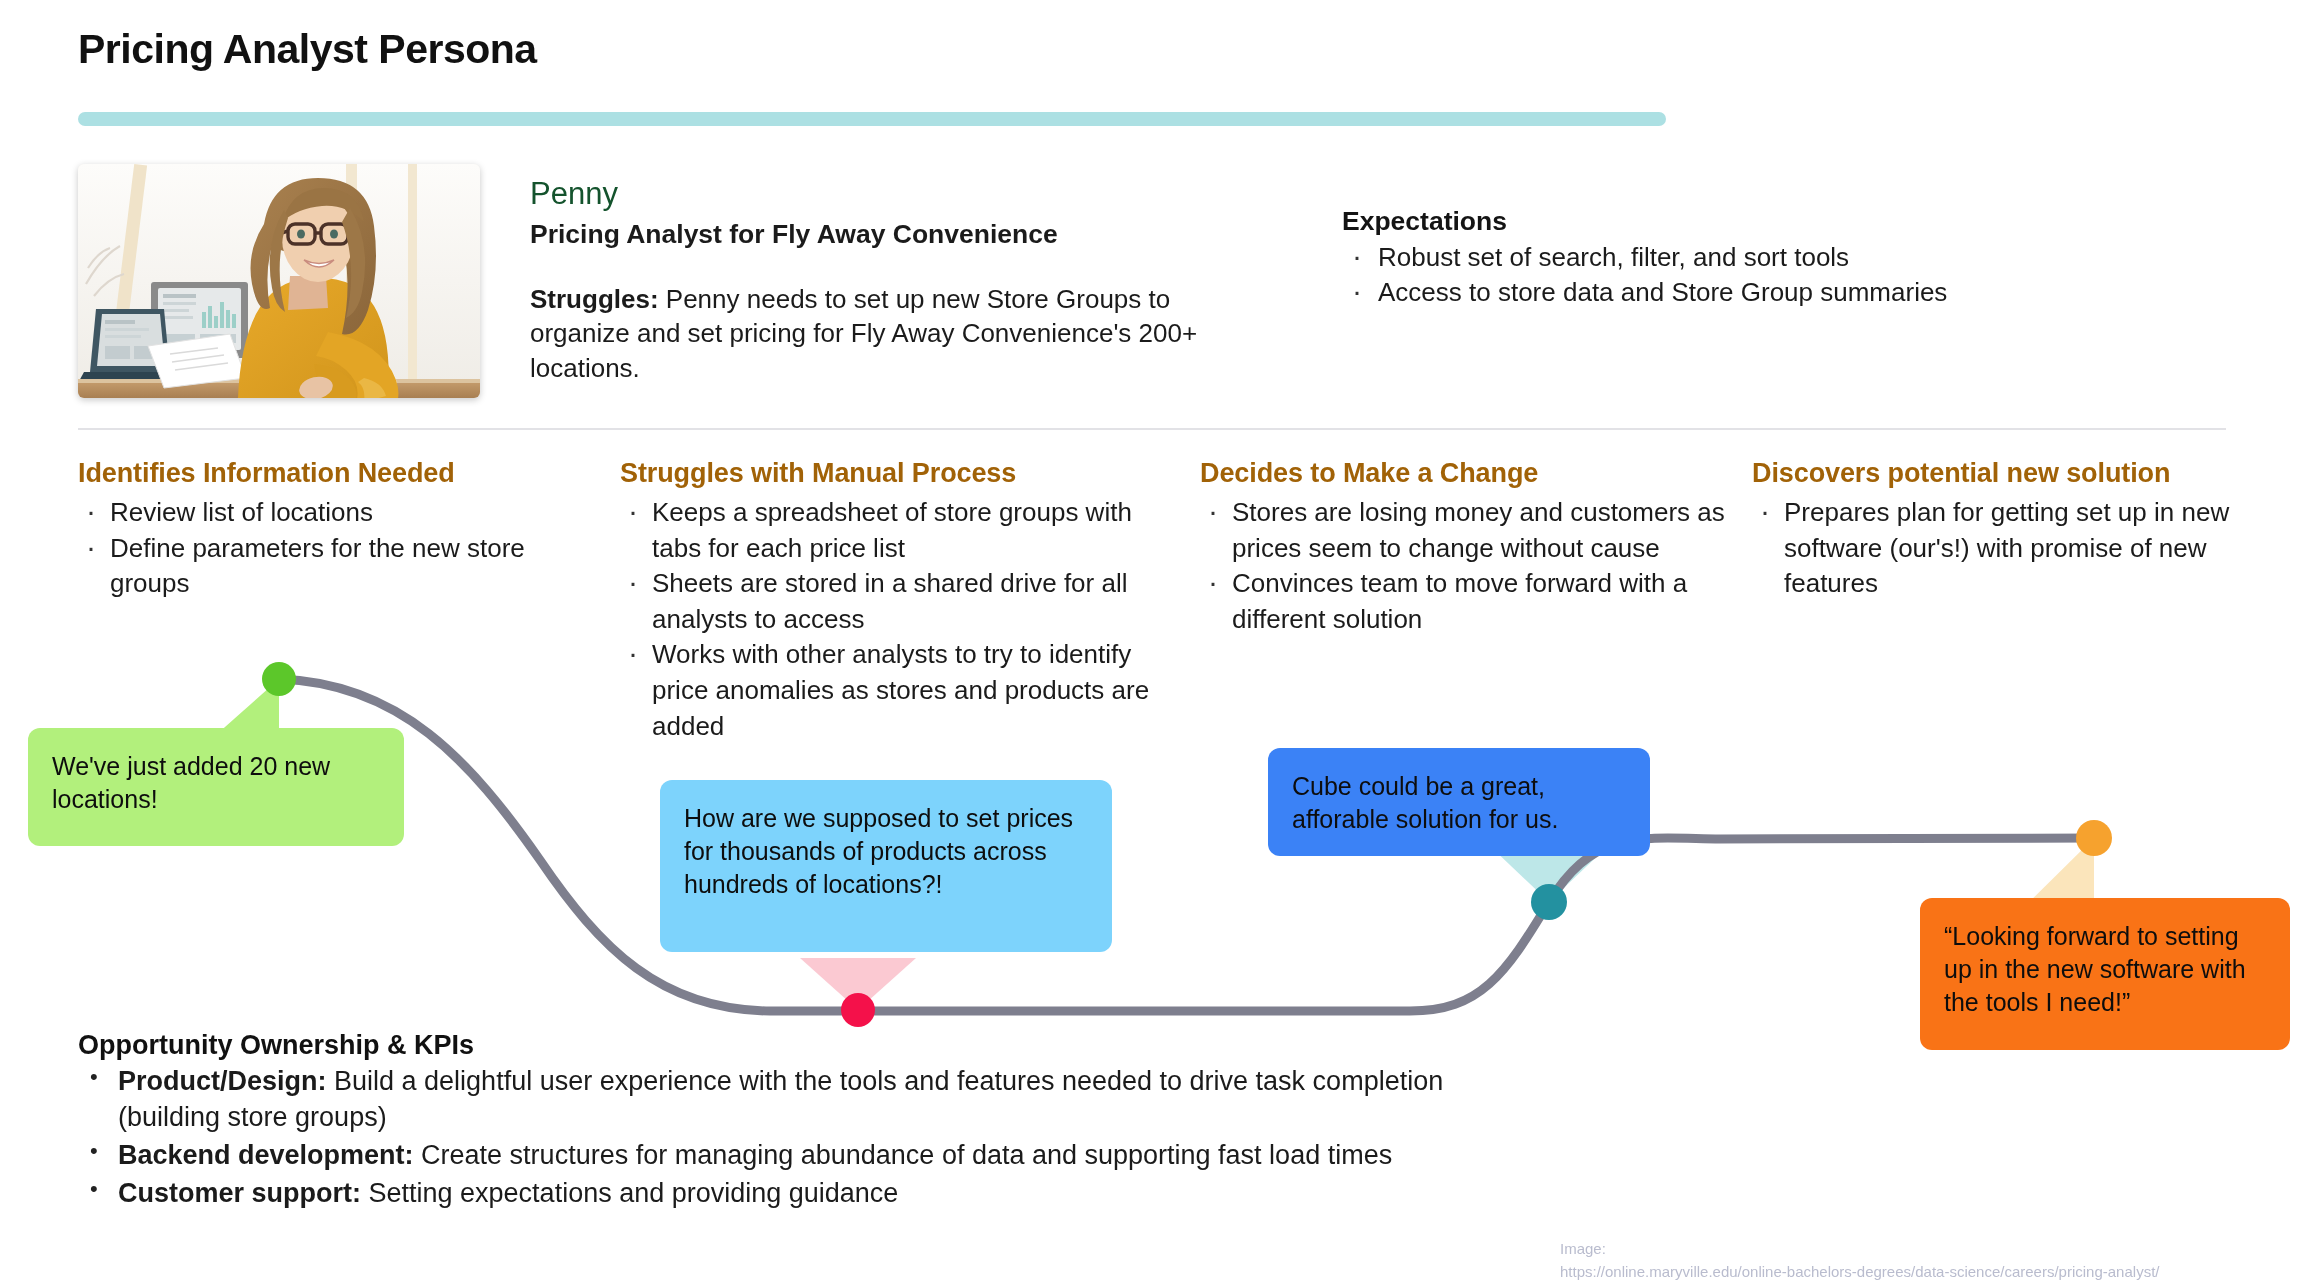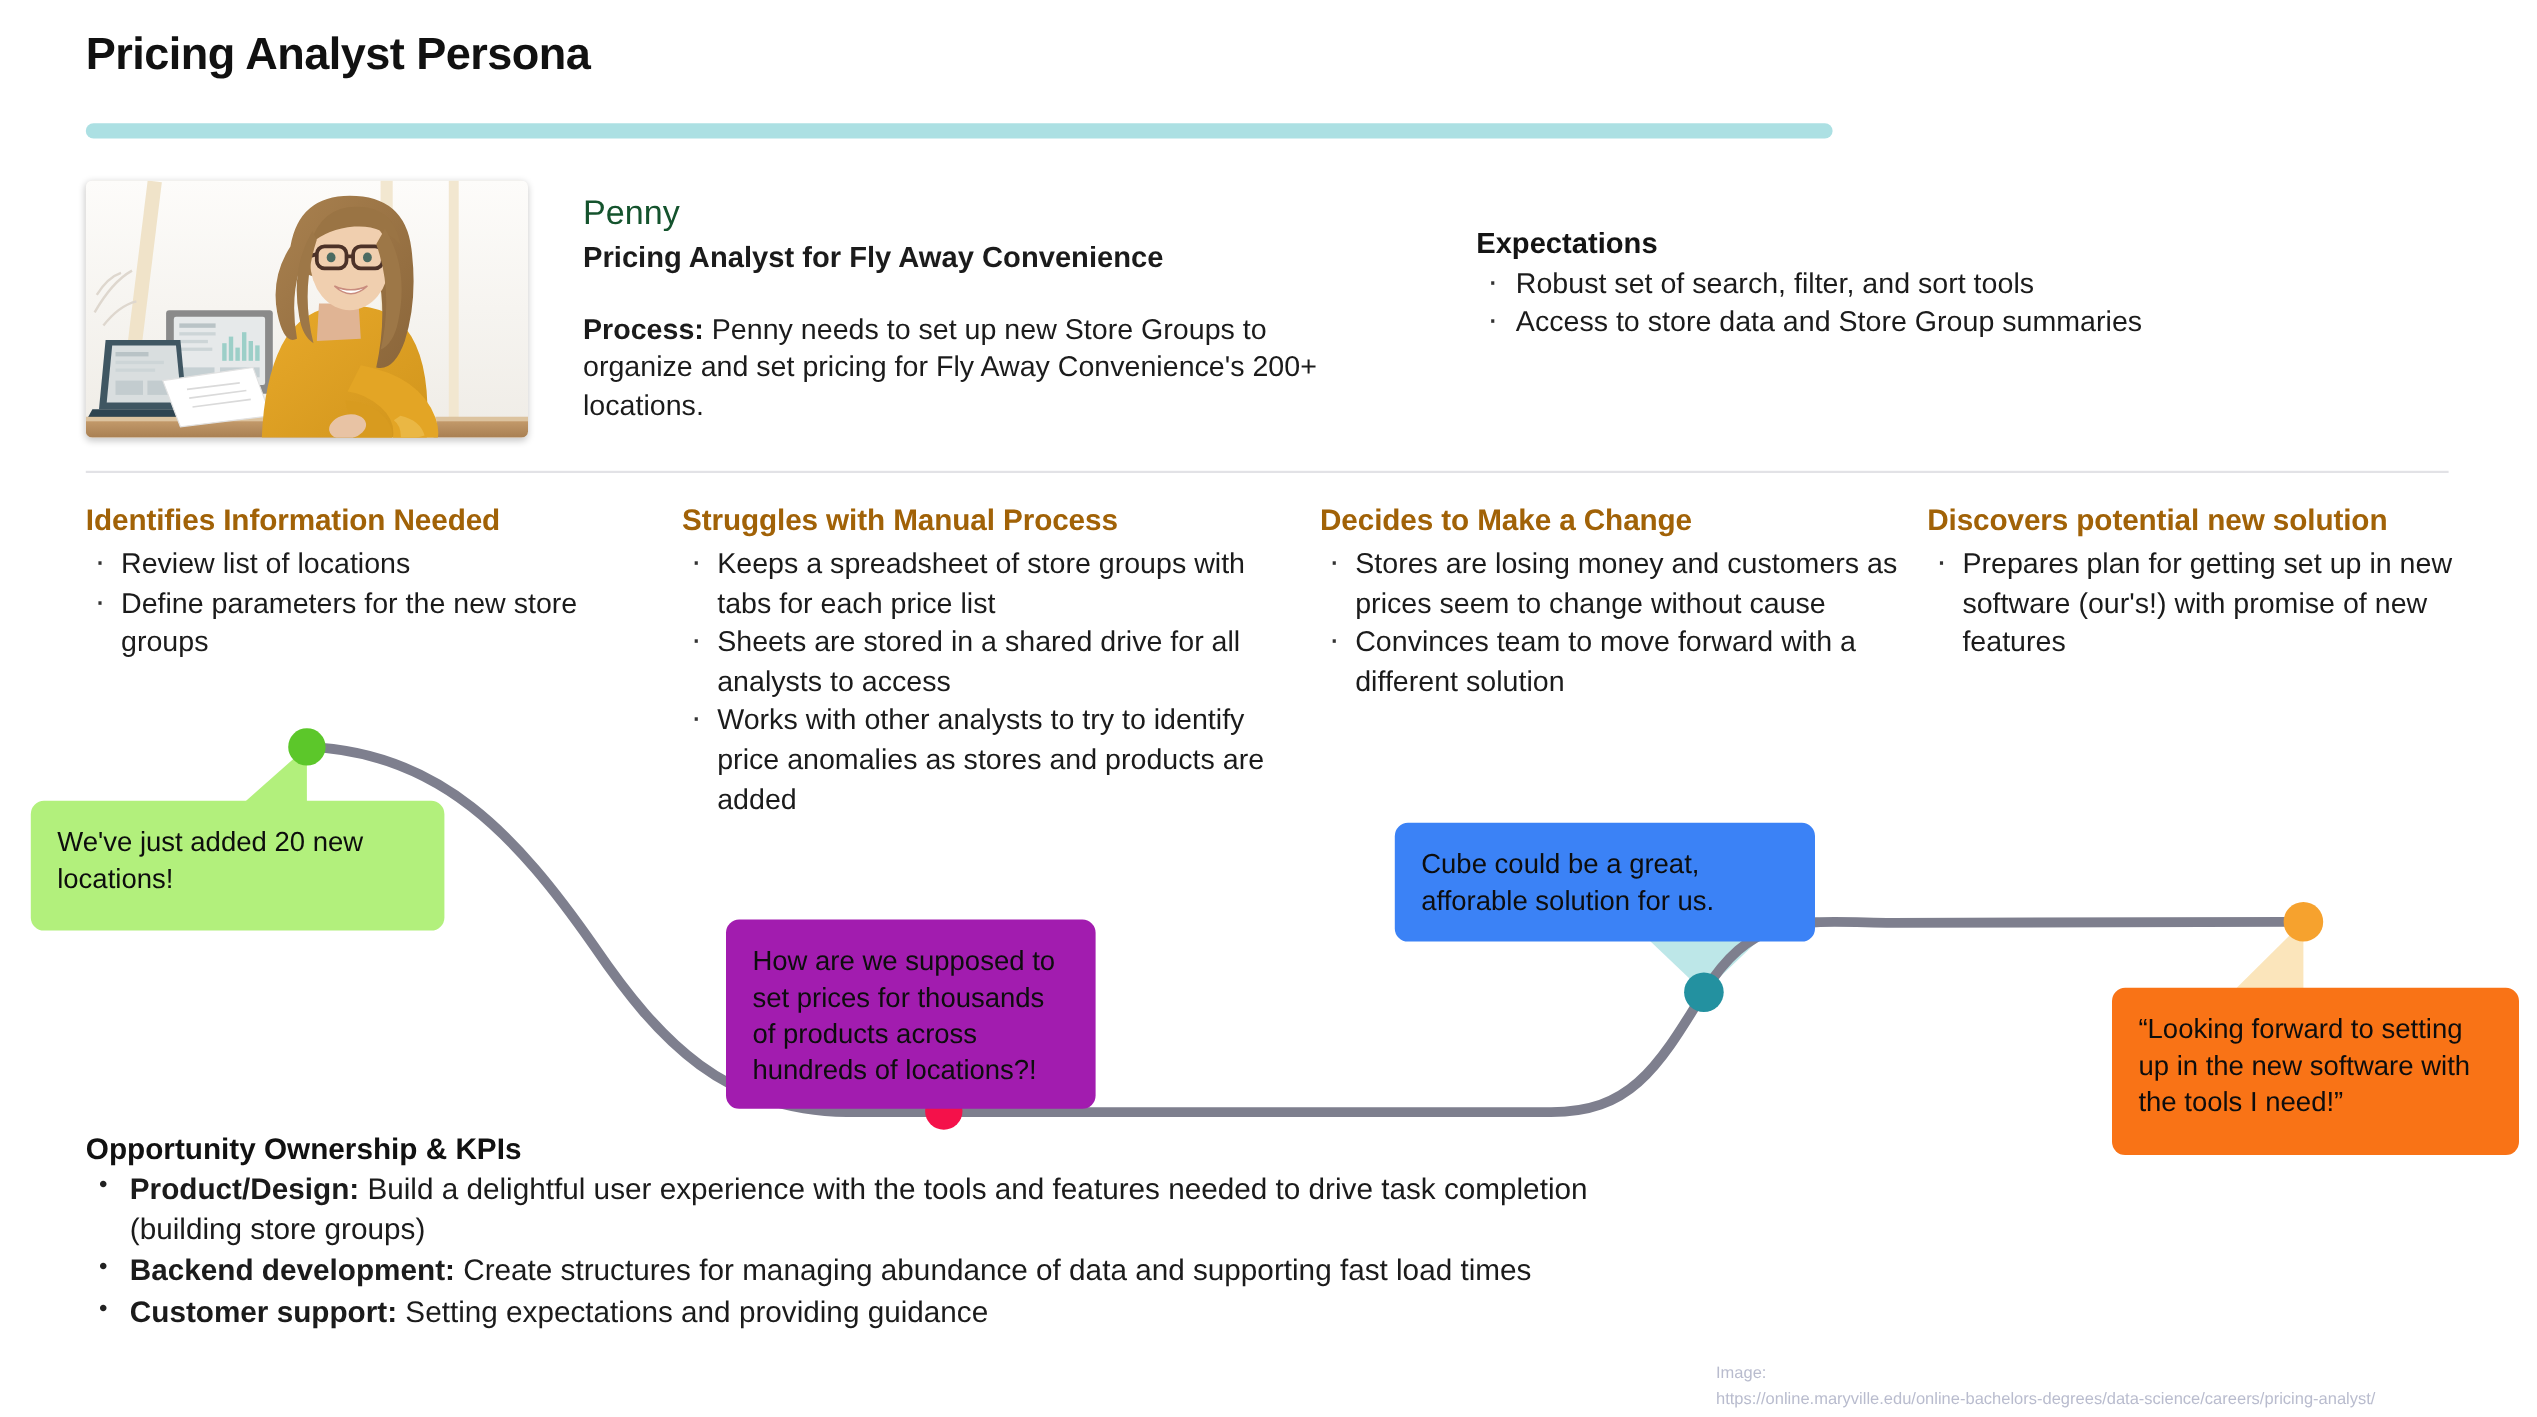--- a/index.html
+++ b/index.html
@@ -163,23 +163,23 @@
     color: #0d0d0d;
     box-sizing: border-box;
     padding: 22px 24px;
   }
   #bubble-green {
     left: 28px; top: 728px;
     width: 376px; height: 118px;
     background: #b2f07c;
   }
   #bubble-pink {
-    left: 660px; top: 836px;
-    width: 336px; height: 172px;
-    background: #a21caf;
+    left: 660px; top: 780px;
+    width: 452px; height: 172px;
+    background: #7dd3fc;
   }
   #bubble-teal {
     left: 1268px; top: 748px;
     width: 382px; height: 108px;
     background: #3b82f6;
   }
   #bubble-orange {
     left: 1920px; top: 898px;
     width: 370px; height: 152px;
     background: #f97316;
@@ -327,21 +327,21 @@
     <path d="M226 96 q15 14 30 0 q-15 7 -30 0 Z" fill="#ffffff" stroke="#c98c7e" stroke-width="1.4"></path>
 
     <path d="M272 44 q22 36 12 84 q-4 20 -16 26 q12 -52 -4 -96 Z" fill="#9d7747"></path>
     <path d="M206 46 q-20 34 -12 78 q3 18 13 24 q-12 -48 3 -94 Z" fill="#9d7747"></path>
   </svg>
 </div>
 
 <div class="persona-info">
   <div class="persona-name">Penny</div>
   <div class="persona-role">Pricing Analyst for Fly Away Convenience</div>
-  <div class="persona-scenario"><b>Process:</b><span> Penny needs to set up new Store Groups to organize and set pricing for Fly Away Convenience's 200+ locations.</span></div>
+  <div class="persona-scenario"><b>Struggles:</b><span> Penny needs to set up new Store Groups to organize and set pricing for Fly Away Convenience's 200+ locations.</span></div>
 </div>
 
 <div class="expectations">
   <h3>Expectations</h3>
   <ul>
     <li>Robust set of search, filter, and sort tools</li>
     <li>Access to store data and Store Group summaries</li>
   </ul>
 </div>
 

